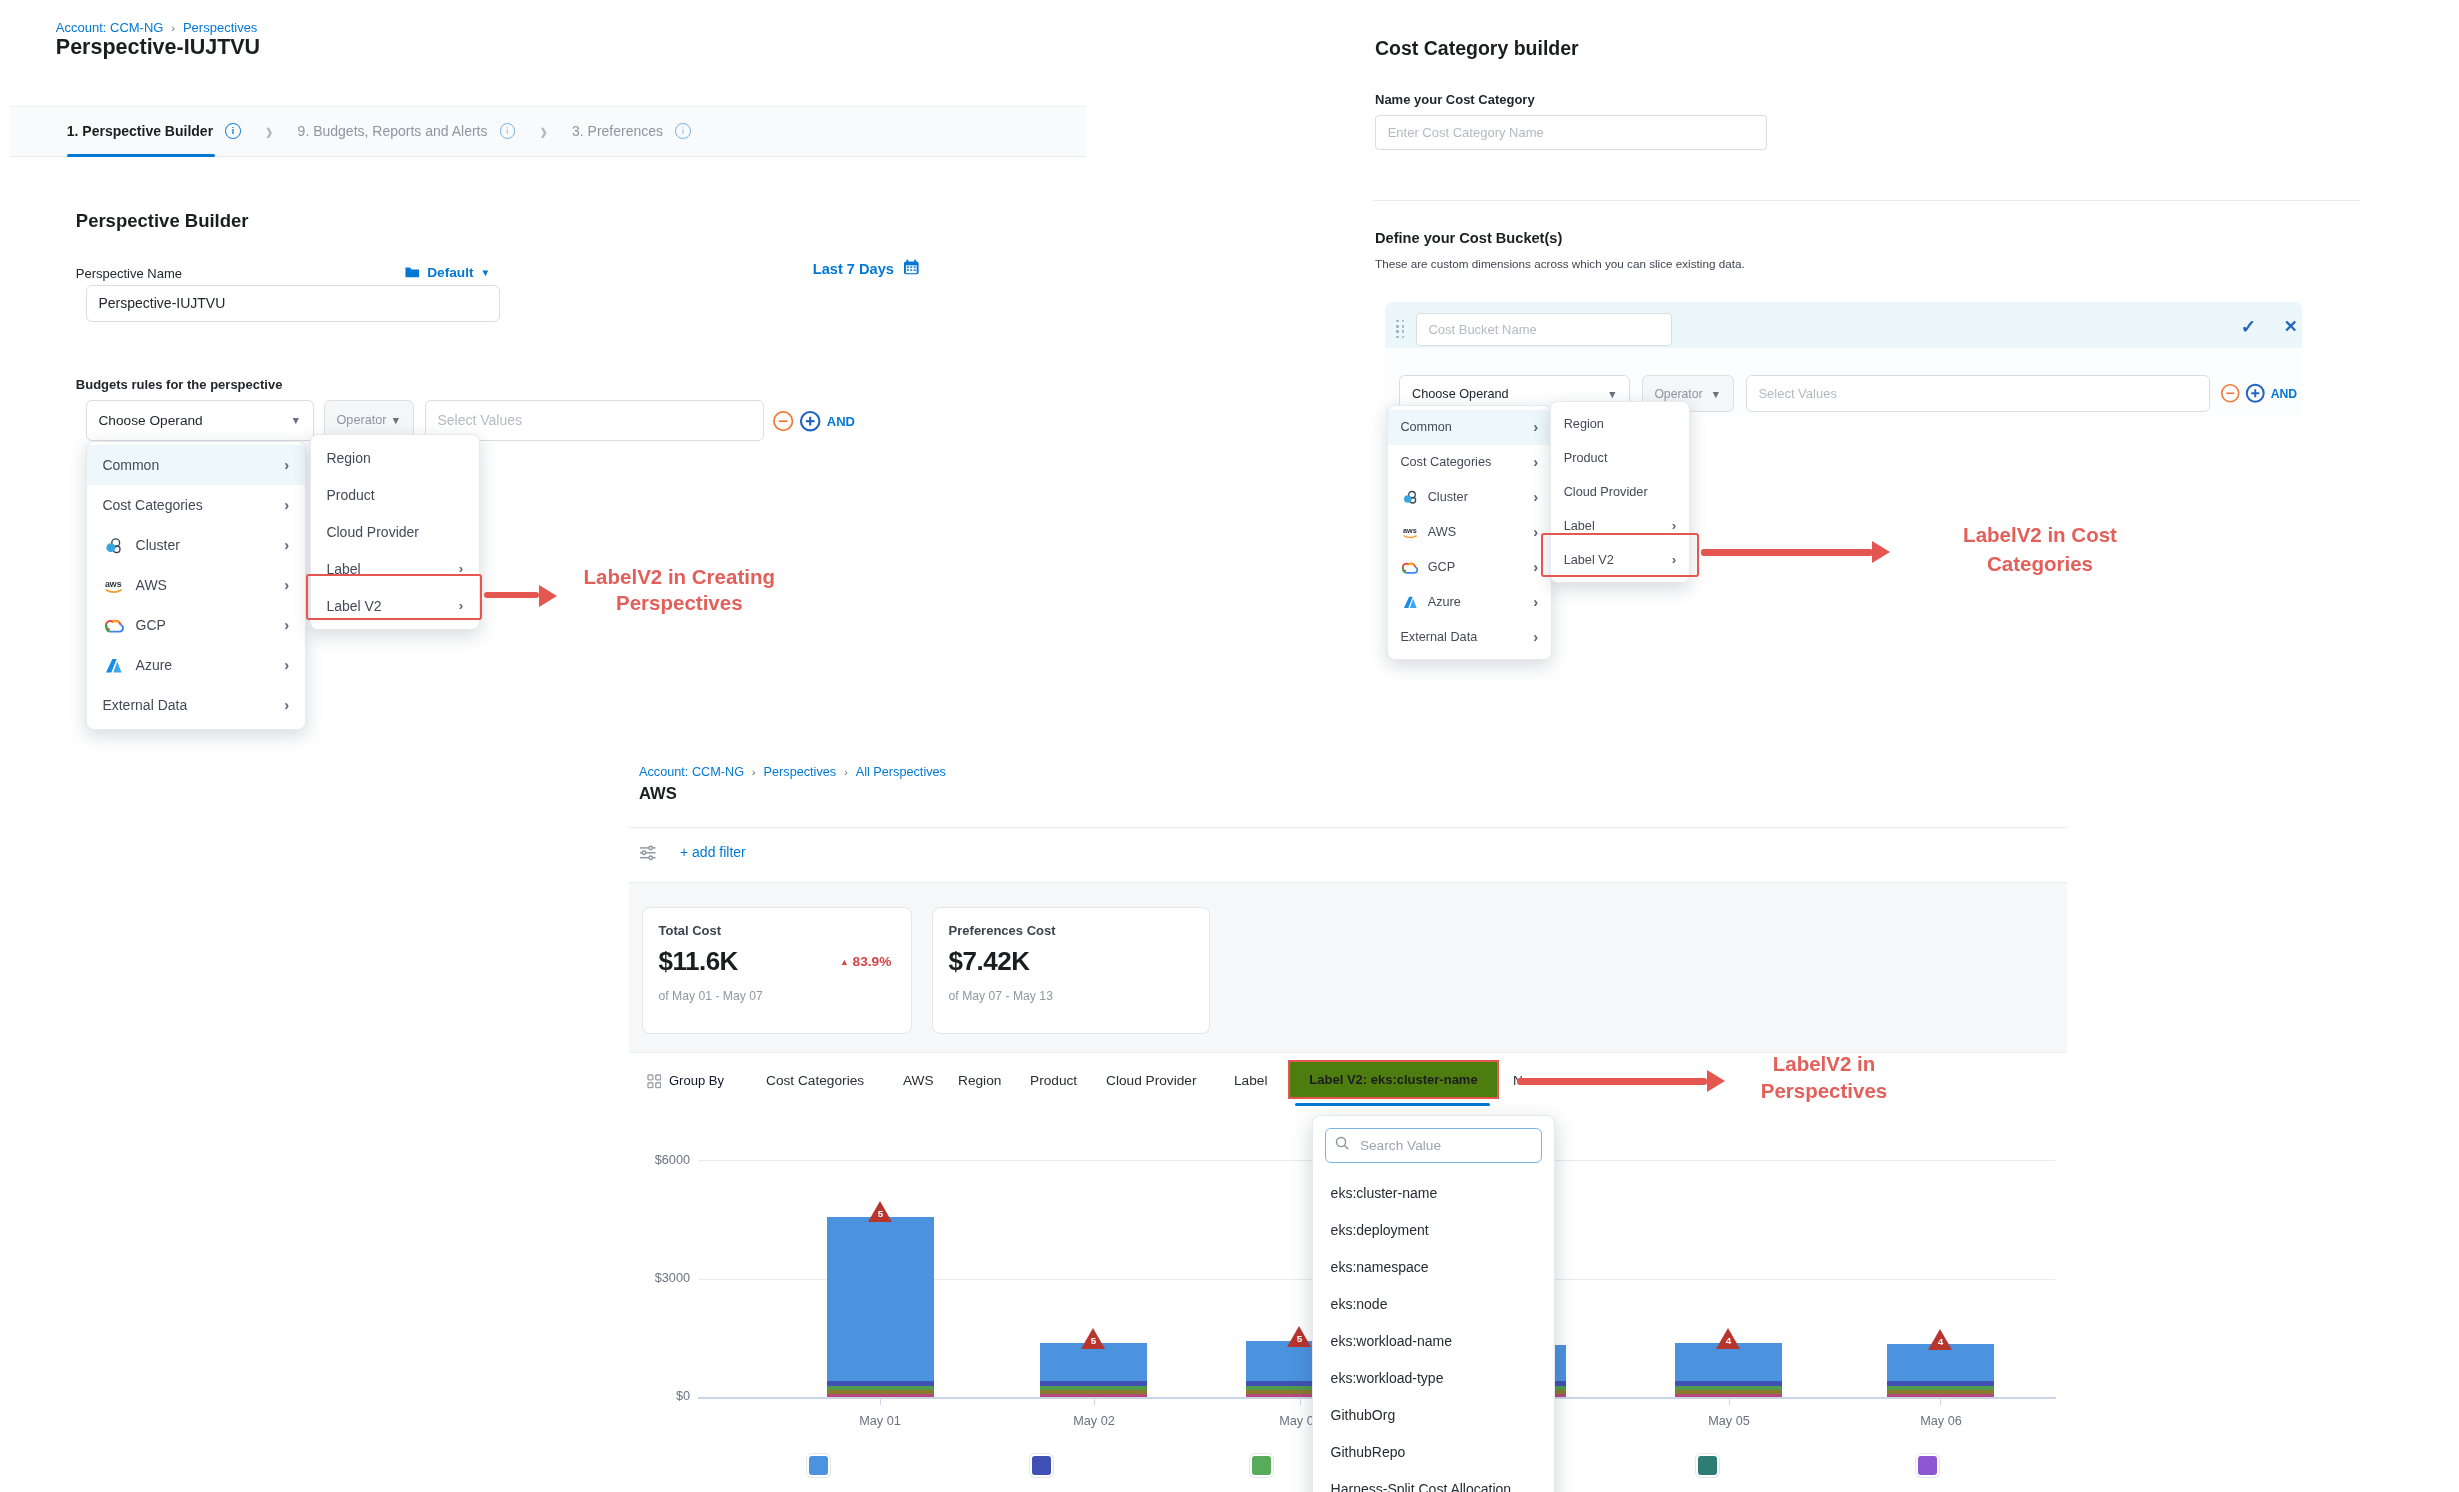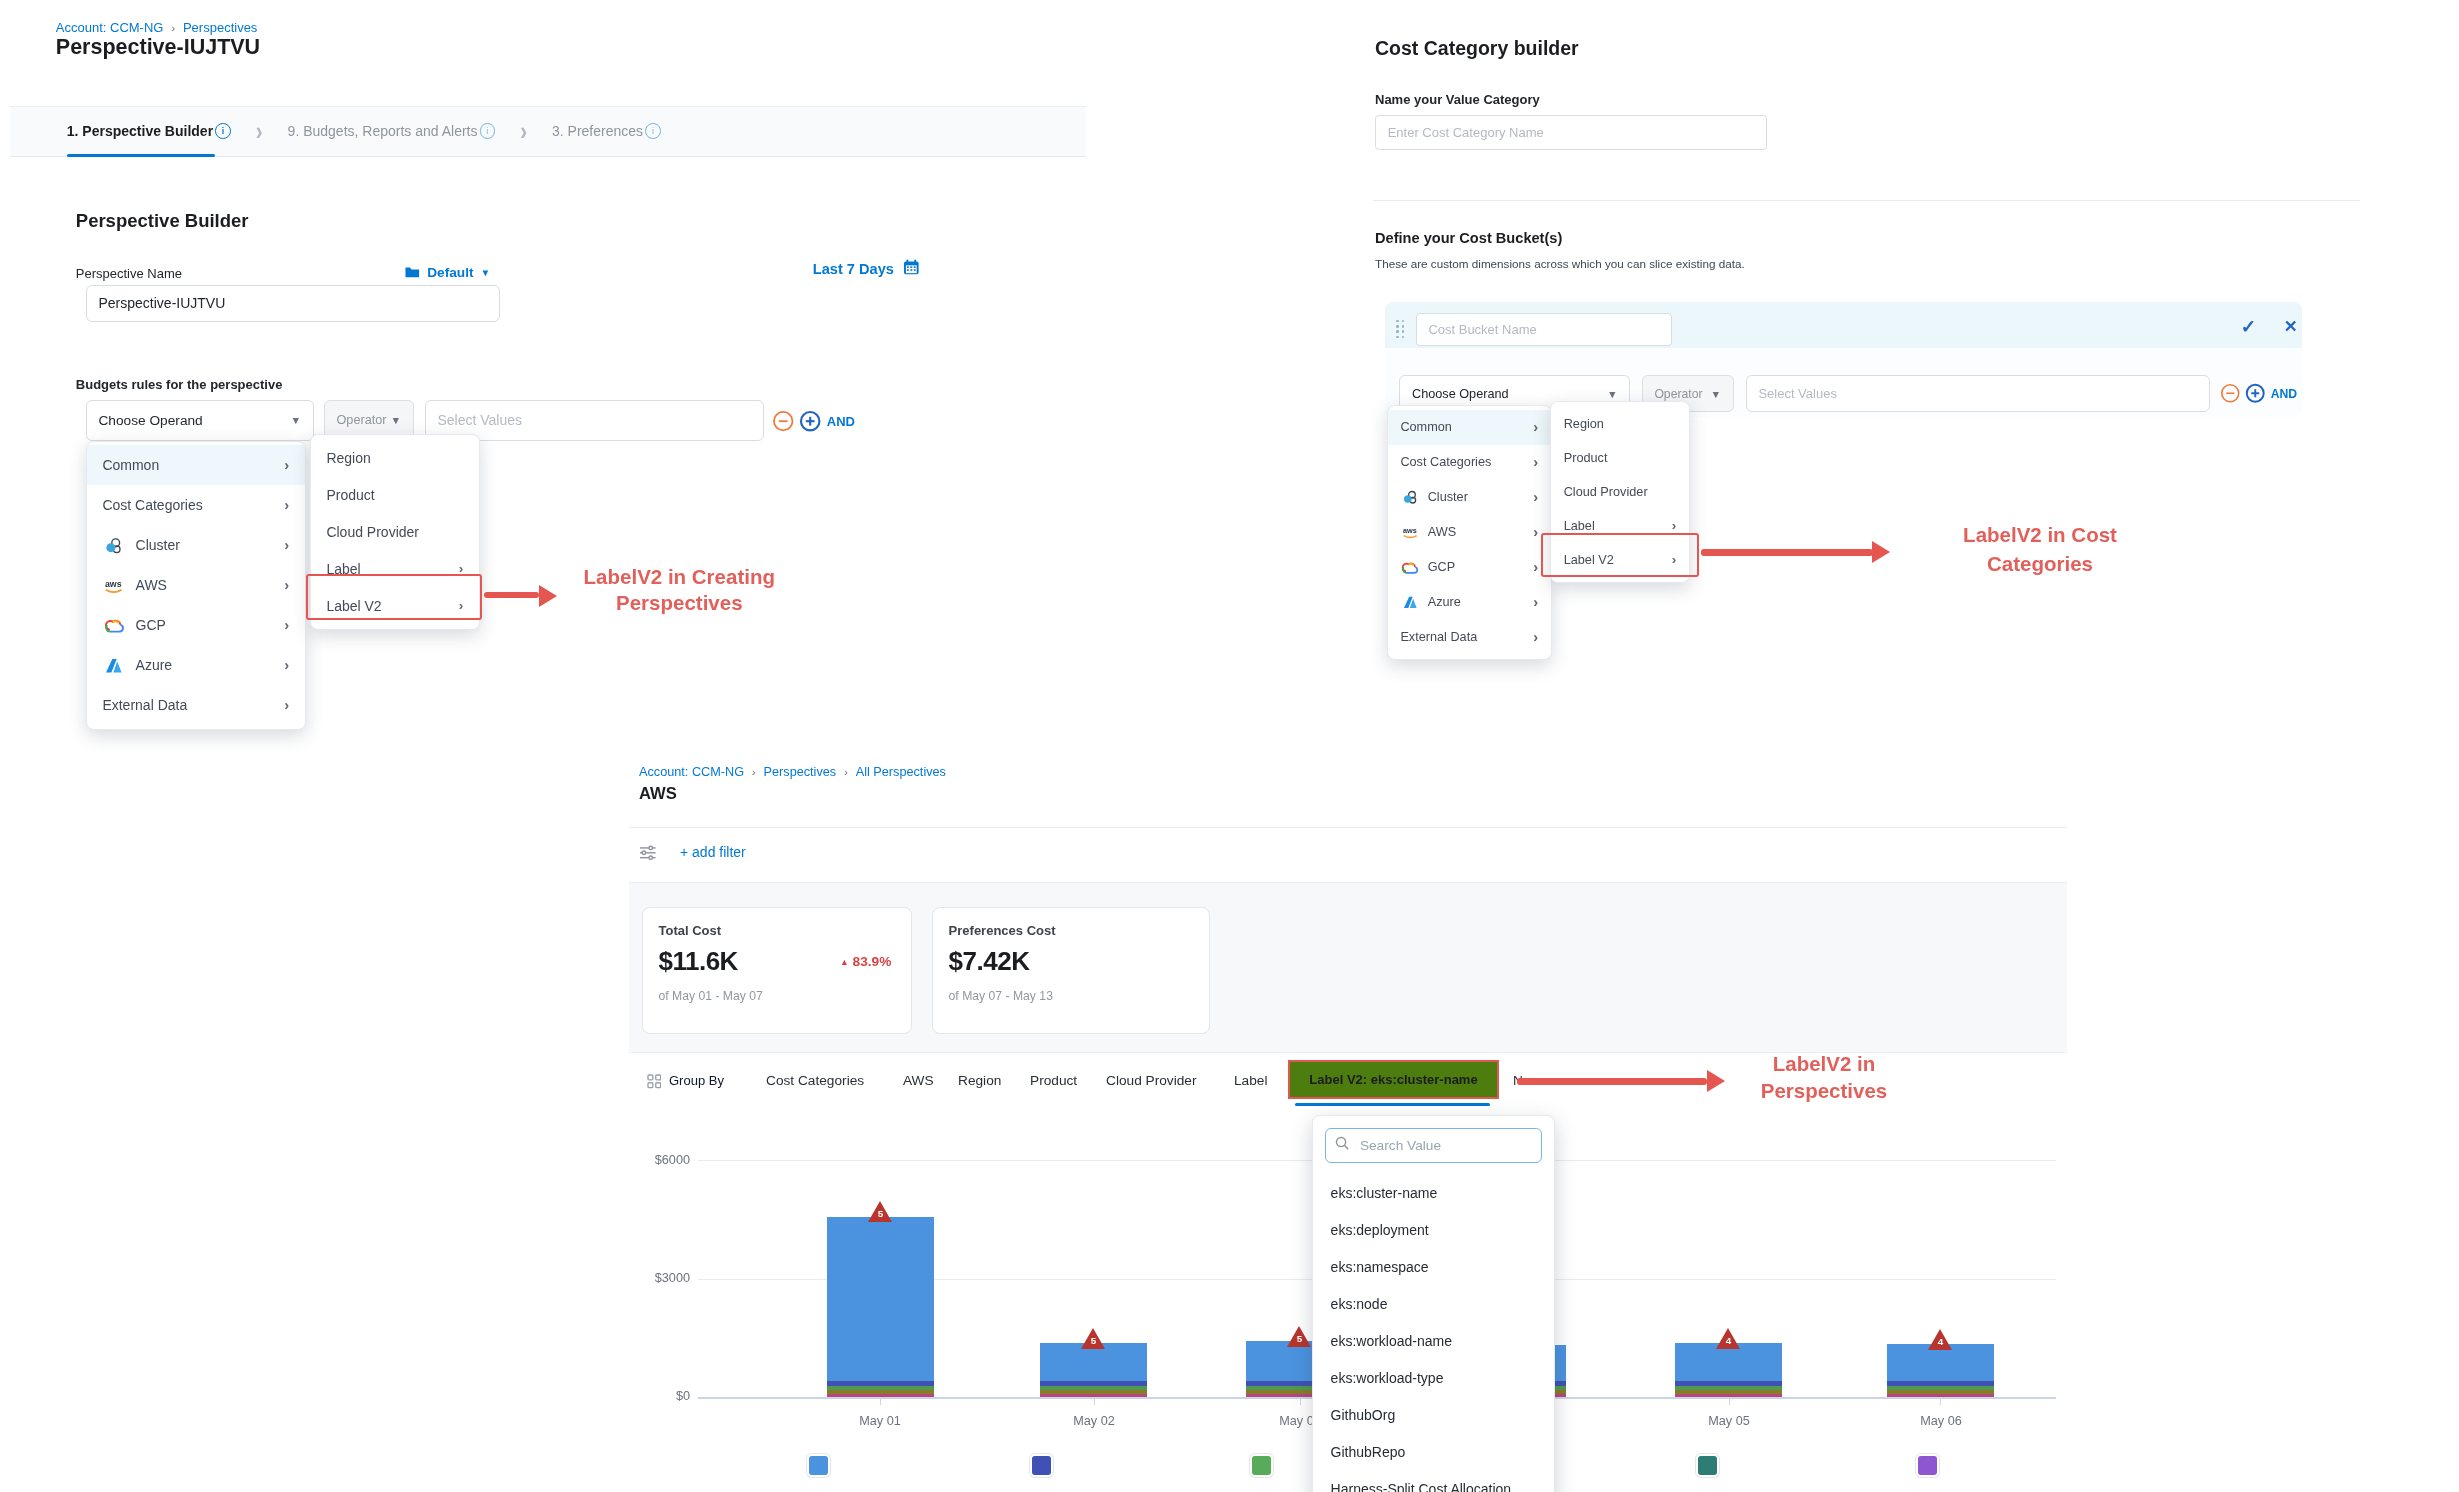--- a/index.html
+++ b/index.html
@@ -6,21 +6,21 @@
   body{width:2460px;height:1492px;position:relative;overflow:hidden;background:#ffffff;
        font-family:"Liberation Sans",sans-serif;color:#22272e;-webkit-font-smoothing:antialiased;}
   .abs{position:absolute;}
   .blue{color:#0278d5;}
   .crumb{font-size:13px;color:#0278d5;display:flex;align-items:center;gap:7.8px;}
   .crumb .sep{color:#6b7280;font-size:11.7px;}
   .pgtitle{font-size:21.5px;font-weight:bold;color:#1b1d21;}
   
   .tabstrip{background:#f9fafc;border-top:1px solid #eceef1;border-bottom:1px solid #e6e9ed;
             display:flex;align-items:center;gap:25px;padding-left:57px;}
-  .tab{font-size:14px;color:#8f959e;display:flex;align-items:center;gap:2px;}
+  .tab{font-size:14px;color:#8f959e;display:flex;align-items:center;gap:12px;}
   .tab.active{color:#1b1d21;font-weight:bold;}
   .tabsep{color:#b3b9c1;font-size:20.5px;font-weight:bold;transform:scaleY(1.25);}
   .info-ic{width:13.7px;height:13.7px;border:1.3px solid #0278d5;border-radius:50%;color:#0278d5;
            font-size:8.8px;display:inline-flex;align-items:center;justify-content:center;flex:none;}
   .tab:not(.active) .info-ic{opacity:.55;}
   .tab-underline{position:absolute;height:2.4px;background:#0278d5;border-radius:2px;bottom:-1px;}
   h2.section{font-size:18.5px;font-weight:bold;color:#1b1d21;margin:0;}
   .fldlabel{font-size:13px;color:#22272e;}
   .boldlabel{font-size:13px;font-weight:bold;color:#22272e;}
   .txtinput{border:1px solid #d9dce1;border-radius:5.9px;background:#fff;font-size:14px;color:#22272e;
@@ -261,21 +261,21 @@
   <div class="arrow-shaft abs" style="left:474px;top:572px;width:55px;"></div>
   <div class="arrow-head abs" style="left:529px;top:565px;"></div>
   <div class="ann abs" style="left:538px;top:544px;width:263px;">
     <div>LabelV2 in Creating</div>
     <div>Perspectives</div>
   </div>
 </div>
 
 <div class="abs" style="left:1373px;top:29px;width:987px;height:624px;">
   <div class="abs" style="left:2px;top:7.8px;font-size:19.5px;font-weight:bold;color:#1b1d21;">Cost Category builder</div>
-  <div class="boldlabel abs" style="left:2px;top:63px;">Name your Value Category</div>
+  <div class="boldlabel abs" style="left:2px;top:63px;">Name your Cost Category</div>
   <input class="txtinput abs" style="left: 2px; top: 86px; width: 392px; height: 35px; font-size: 13px; border-radius: 3.9px;" placeholder="Enter Cost Category Name">
   <div class="hdiv abs" style="left:0;top:171px;width:987px;"></div>
   <div class="abs" style="left:2px;top:201px;font-size:14.6px;font-weight:bold;color:#1b1d21;">Define your Cost Bucket(s)</div>
   <div class="abs" style="left:2px;top:228px;font-size:11.7px;color:#3f4653;">These are custom dimensions across which you can slice existing data.</div>
 
   <div class="abs" style="left:11.7px;top:273px;width:917px;height:115px;border-radius:7.8px;background:#fbfdff;">
     <div class="abs" style="left:0;top:0;width:917px;height:46px;background:#ecf7fb;border-radius:7.8px 7.8px 0 0;">
       <span class="dots8 abs" style="left:11.7px;top:17.6px;">
         <span></span>
           <span></span>

